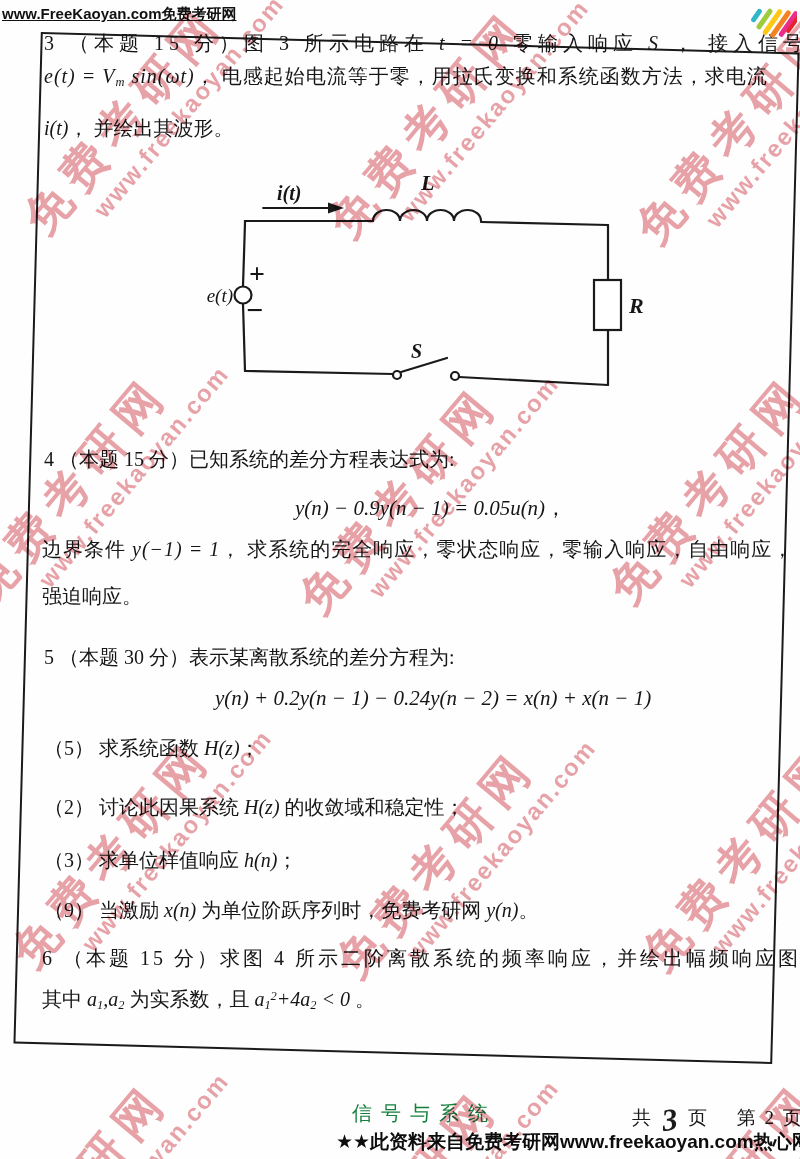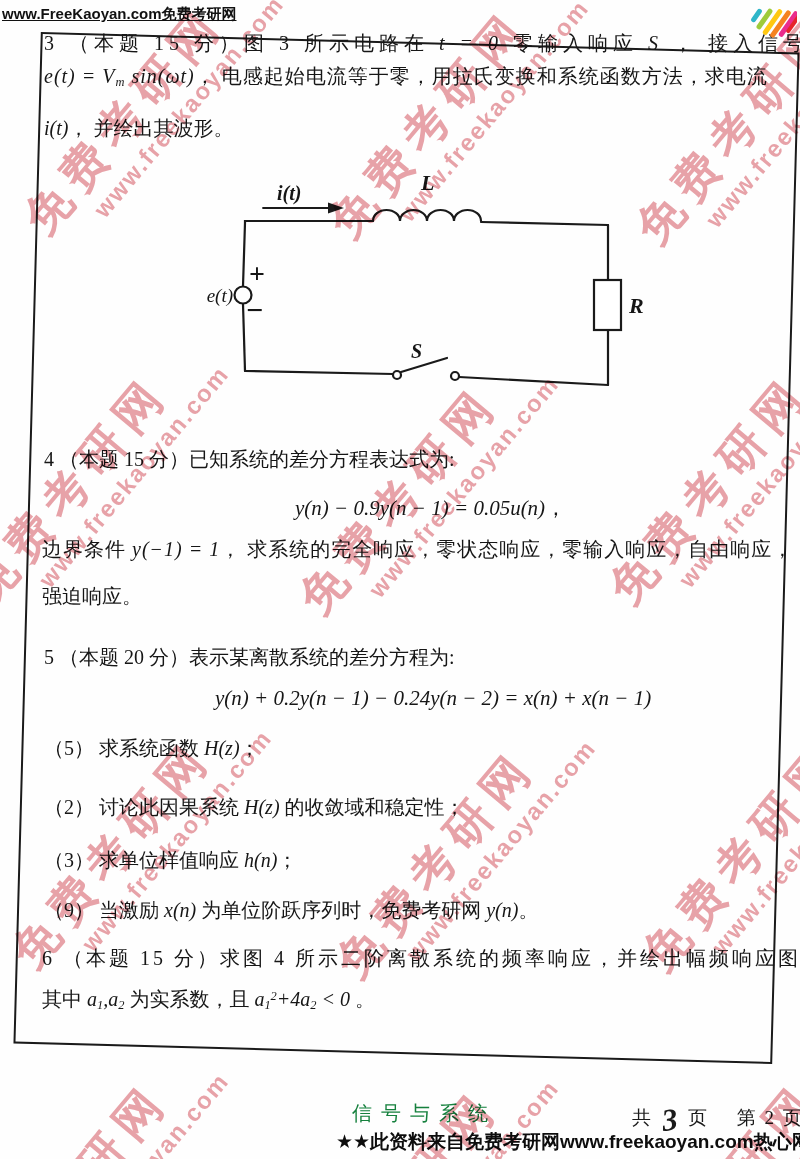--- a/index.html
+++ b/index.html
@@ -104,21 +104,21 @@
     <text x="434" y="145" font-size="22" font-style="italic" font-weight="600">R</text>
     <text x="216" y="190" font-size="20" font-style="italic" font-weight="600">S</text>
   </svg>
 
 
   <div class="line" style="top:446px"><span class="run-c">4 （本题 15 分）已知系统的差分方程表达式为:</span></div>
   <div class="line eq" style="top:494px;left:295px"><span class="run-m">y(n) − 0.9y(n − 1) = 0.05u(n)</span><span class="run-c">，</span></div>
   <div class="line sp1" style="top:536px;left:42px"><span class="run-c">边界条件 </span><span class="run-m">y(−1) = 1</span><span class="run-c">， 求系统的完全响应，零状态响应，零输入响应，自由响应，</span></div>
   <div class="line" style="top:583px;left:42px"><span class="run-c">强迫响应。</span></div>
 
-  <div class="line" style="top:644px"><span class="run-c">5 （本题 20 分）表示某离散系统的差分方程为:</span></div>
+  <div class="line" style="top:644px"><span class="run-c">5 （本题 30 分）表示某离散系统的差分方程为:</span></div>
   <div class="line eq" style="top:686px;left:215px"><span class="run-m">y(n) + 0.2y(n − 1) − 0.24y(n − 2) = x(n) + x(n − 1)</span></div>
   <div class="line" style="top:735px"><span class="run-c">（5）  求系统函数 </span><span class="run-m">H(z)</span><span class="run-c">；</span></div>
   <div class="line" style="top:794px"><span class="run-c">（2）  讨论此因果系统 </span><span class="run-m">H(z)</span><span class="run-c"> 的收敛域和稳定性；</span></div>
   <div class="line" style="top:847px"><span class="run-c">（3）  求单位样值响应 </span><span class="run-m">h(n)</span><span class="run-c">；</span></div>
   <div class="line" style="top:897px"><span class="run-c">（9）  当激励 </span><span class="run-m">x(n)</span><span class="run-c"> 为单位阶跃序列时，免费考研网 </span><span class="run-m">y(n)</span><span class="run-c">。</span></div>
 
   <div class="line sp3" style="top:945px;left:42px"><span class="run-c">6 （本题 15 分）求图 4 所示二阶离散系统的频率响应，并绘出幅频响应图，</span></div>
   <div class="line" style="top:986px;left:42px"><span class="run-c">其中 </span><span class="run-m">a</span><span class="run-s">1</span><span class="run-m">,a</span><span class="run-s">2</span><span class="run-c"> 为实系数，且 </span><span class="run-m">a</span><span class="run-s">1</span><span class="run-p">2</span><span class="run-m">+4a</span><span class="run-s">2</span><span class="run-m"> &lt; 0</span><span class="run-c"> 。</span></div>
 
   <div class="footer-course">信号与系统</div>

